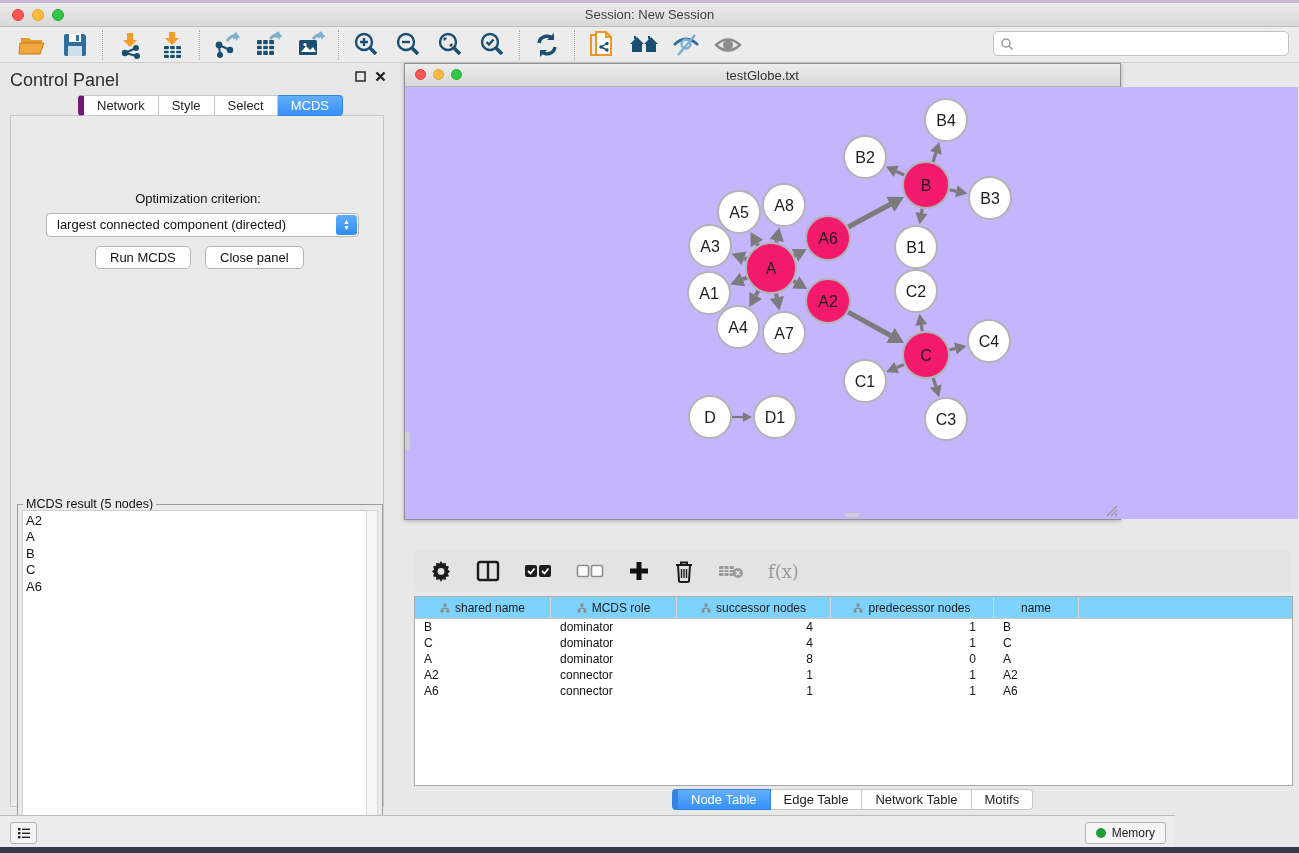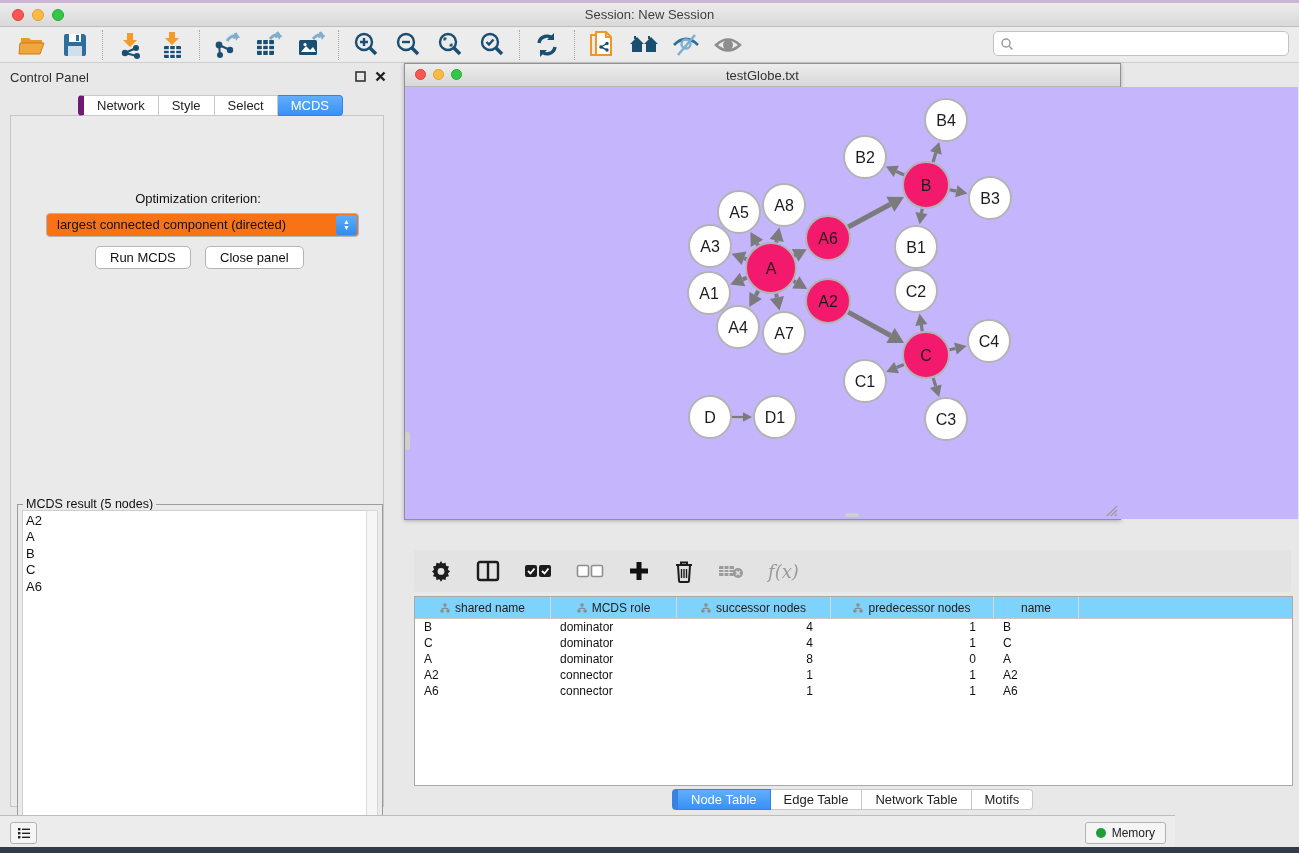--- a/index.html
+++ b/index.html
@@ -18,31 +18,31 @@
   #main-title { width:100%; text-align:center; line-height:24px; color:#3e3e3e; font-size:13px; }
 
   #toolbar { left:0; top:27px; width:1299px; height:36px; background:#ececec; border-bottom:1px solid #cfcfcf; display:flex; align-items:center; padding-left:12px; }
   .tbtn { width:42px; height:32px; display:flex; align-items:center; justify-content:center; }
   .tsep { width:1px; height:30px; border-left:1px dotted #a6a6a6; margin:0 6px; }
   #search-box { position:absolute; right:10px; top:31px; width:296px; height:25px; background:#fff; border:1px solid #c2c2c2; border-radius:5px; display:flex; align-items:center; padding-left:6px; }
 
   
   #control-panel { left:8px; top:67px; width:382px; height:748px; }
   #cp-header { position:absolute; left:2px; top:3px; width:378px; height:18px; }
-  #cp-title { font-size:13px; color:#2e2e2e; }
+  #cp-title { font-size:18px; color:#2e2e2e; }
   .panel-ctrls { position:absolute; right:2px; top:1px; display:flex; gap:9px; align-items:center; }
   #cp-body { position:absolute; left:2px; top:48px; width:374px; height:692px; background:#eaeaea; border:1px solid #c6c6c6; }
   .tabgroup { display:flex; }
   .tab { height:21px; line-height:20px; padding:0 13px; background:#fff; border:1px solid #c9c9c9; border-left:none; font-size:13px; color:#222; text-align:center; }
   .tab:first-child { border-left:6px solid #701a75; border-radius:4px 0 0 4px; }
   .tab:last-child { border-radius:0 4px 4px 0; }
   .tab.active { background:linear-gradient(#63aefb,#3691f7); border-color:#3584e4; color:#fff; }
   #cp-tabs { position:absolute; left:70px; top:28px; z-index:2; }
   #opt-label { position:absolute; left:0; top:75px; width:374px; text-align:center; font-size:13px; color:#111; }
-  #criterion-select { position:absolute; left:35px; top:97px; width:313px; height:24px; background:#f97316; border:1px solid #b5b5b5; border-radius:4px; line-height:22px; padding-left:10px; font-size:13px; color:#111; }
+  #criterion-select { position:absolute; left:35px; top:97px; width:313px; height:24px; background:#ffffff; border:1px solid #b5b5b5; border-radius:4px; line-height:22px; padding-left:10px; font-size:13px; color:#111; }
   #criterion-stepper { position:absolute; right:1px; top:1px; width:21px; height:20px; background:linear-gradient(#5fadf9,#2f8cf1); border-radius:3px; color:#fff; display:flex; flex-direction:column; align-items:center; justify-content:center; font-size:7px; line-height:6px; }
   .pbtn { position:absolute; height:23px; background:#fff; border:1px solid #b5b5b5; border-radius:5px; font-size:13px; color:#111; text-align:center; line-height:21px; padding:0 14px; }
   #mcds-result { position:absolute; left:6px; top:388px; width:366px; height:345px; border:1px solid #9c9c9c; background:#eaeaea; }
   #mcds-legend { position:absolute; left:5px; top:-8px; background:#eaeaea; padding:0 3px; font-size:12.5px; color:#111; }
   #mcds-list { position:absolute; left:4px; top:5px; width:346px; height:334px; background:#fff; border:1px solid #cfcfcf; font-size:13px; color:#111; padding:2px 0 0 3px; }
   #mcds-scroll { position:absolute; right:4px; top:5px; width:12px; height:334px; background:#f6f6f6; border:1px solid #d8d8d8; border-left:1px solid #dcdcdc; }
   .mcds-item { height:16.4px; line-height:16.4px; }
 
   
   #net-window { left:404px; top:63px; width:717px; height:457px; background:#fff; border:1px solid #919191; box-shadow:0 1px 4px rgba(0,0,0,.25); }
@@ -51,21 +51,21 @@
   #net-title { width:100%; text-align:center; line-height:23px; font-size:13px; color:#333; }
   #net-canvas { position:absolute; left:0; top:23px; width:893px; height:432px; background:#c4b5fd; }
   #net-vscroll-thumb { position:absolute; left:0px; top:345px; width:5px; height:18px; background:#cfcfcf; border-radius:2px; }
   #net-hscroll-thumb { position:absolute; left:440px; bottom:2px; width:14px; height:4px; background:#cfcfcf; border-radius:2px; }
 
   
   #table-panel { left:404px; top:520px; width:895px; height:295px; }
   #tp-header { position:absolute; left:14px; top:5px; width:868px; height:16px; }
   #tp-toolbar { position:absolute; left:10px; top:30px; width:877px; height:42px; background:#e3e3e3; border-radius:3px; display:flex; align-items:center; padding-left:16px; gap:24px; }
   .tp-icon { display:flex; align-items:center; justify-content:center; height:30px; }
-  #fx-label { font-family:"DejaVu Serif","Liberation Serif",serif; font-style:italic; font-size:18px; color:#9a9a9a; }
+  #fx-label { font-family:"DejaVu Serif","Liberation Serif",serif; font-size:18px; color:#9a9a9a; }
   #node-table { position:absolute; left:10px; top:76px; width:879px; height:190px; background:#fff; border:1px solid #a9a9a9; }
   #nt-header { display:flex; height:22px; background:#7dd3fc; border-bottom:1px solid #c9c9c9; }
   .nt-hcell { display:flex; align-items:center; justify-content:center; gap:5px; border-right:1px solid #d8d8d8; font-size:12px; color:#222; }
   .nt-row { display:flex; height:16px; font-size:12px; color:#111; }
   .nt-cell { padding-left:9px; line-height:16px; white-space:nowrap; }
   .nt-cell.num { text-align:right; padding-right:18px; padding-left:0; }
   #tp-tabs { position:absolute; left:268px; top:269px; }
 
   
   #status-bar { left:0; top:815px; width:1175px; height:32px; background:#ececec; border-top:1px solid #bdbdbd; }

